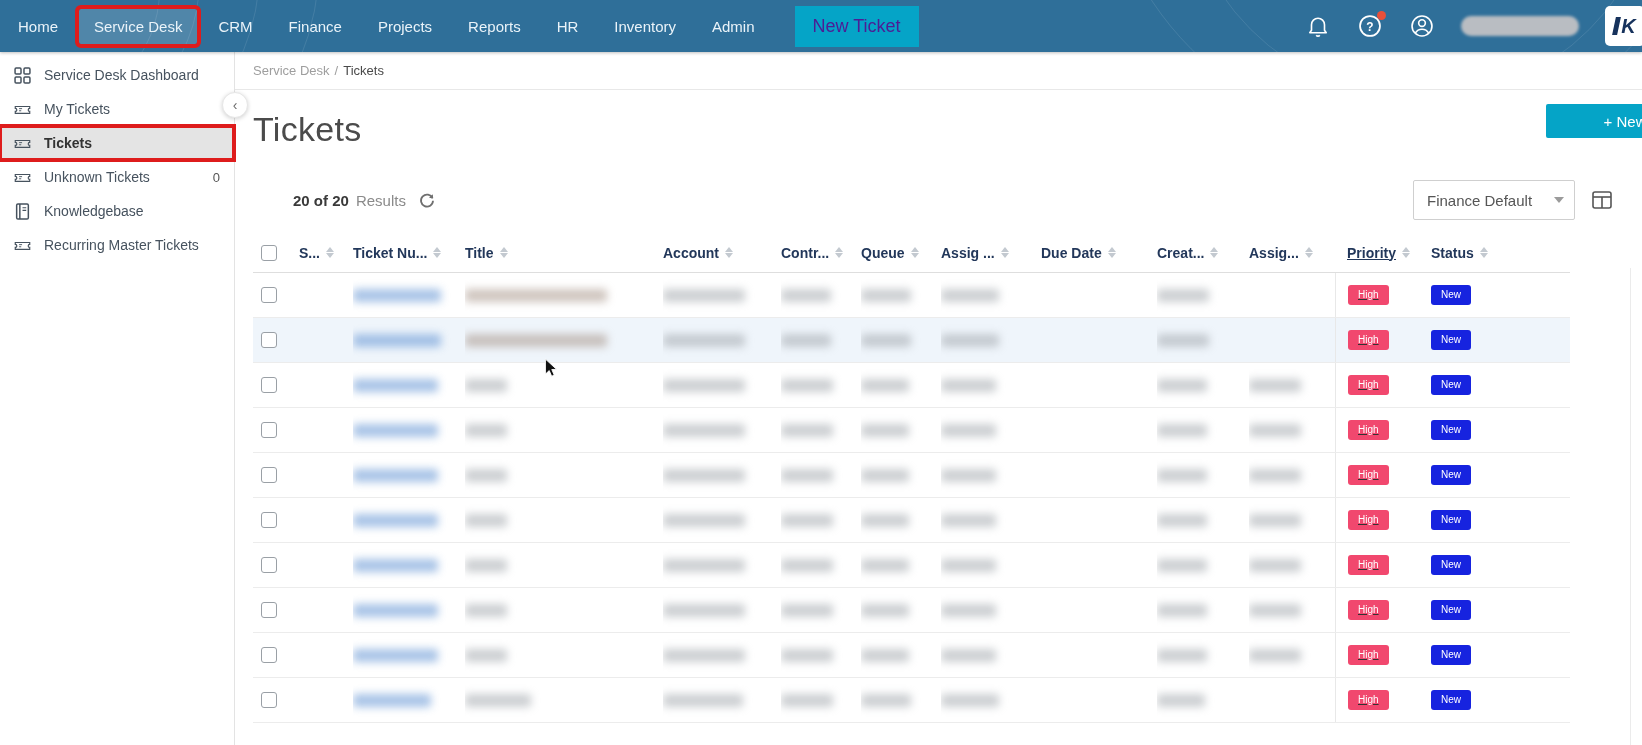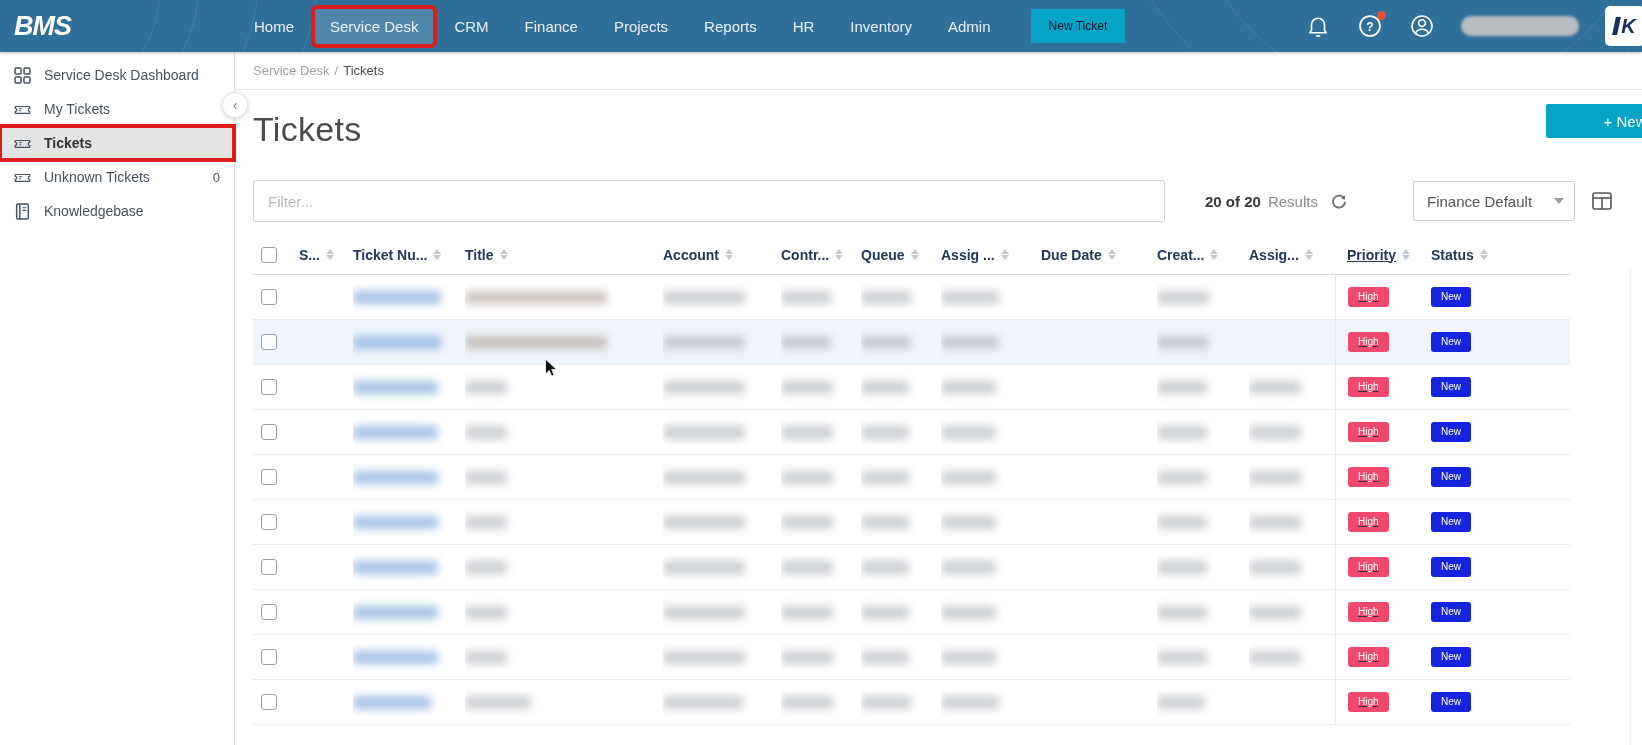--- a/index.html
+++ b/index.html
@@ -11,21 +11,21 @@
 
   
   .navbar{position:absolute;left:0;top:0;width:1642px;height:52px;background:#2f6f99;
     display:flex;align-items:center;z-index:10;overflow:hidden;box-shadow:0 1px 3px rgba(0,0,0,.25);}
   .wave{position:absolute;border:1px solid rgba(255,255,255,.10);border-radius:50%;pointer-events:none;}
   .logo{font-style:italic;font-weight:700;font-size:27px;color:#fff;letter-spacing:-1px;
     padding-left:14px;width:236px;flex:none;position:relative;z-index:2;}
   .nav-items{display:flex;align-items:center;position:relative;z-index:2;}
   .nav-item{color:#eaf3f9;font-size:15px;padding:9px 15px;margin:0 3px;cursor:pointer;white-space:nowrap;border-radius:2px;}
   .nav-item.active{background:rgba(255,255,255,.16);outline:4px solid #de1c1c;outline-offset:0;}
-  .new-ticket-btn{background:#05a4c7;color:#0f172a;font-size:12px;padding:10px 18px;margin-left:22px;
+  .new-ticket-btn{background:#05a4c7;color:#4c1d95;font-size:18px;padding:10px 18px;margin-left:22px;
     border:none;cursor:pointer;white-space:nowrap;position:relative;z-index:2;}
   .nav-right{margin-left:auto;display:flex;align-items:center;gap:26px;padding-right:0;position:relative;z-index:2;}
   .icon-btn{width:26px;height:26px;cursor:pointer;position:relative;flex:none;}
   .icon-btn svg{width:100%;height:100%;}
   .red-dot{position:absolute;top:-2px;right:-3px;width:9px;height:9px;border-radius:50%;background:#e8503a;}
   .user-pill{width:118px;height:20px;border-radius:10px;background:#b9bdc2;filter:blur(1.5px);flex:none;}
   .kaseya-box{width:40px;height:40px;background:#fff;border-radius:5px;flex:none;margin-right:-3px;
     display:flex;align-items:center;justify-content:center;gap:2px;}
   .kaseya-bar{width:5px;height:18px;background:#16325c;transform:skewX(-12deg);}
   .kaseya-k{font-weight:900;font-style:italic;font-size:20px;color:#16325c;line-height:1;}
@@ -113,21 +113,20 @@
 <body>
 
 <div class="navbar">
   <div class="wave" style="width:420px;height:420px;left:-160px;top:-240px;"></div>
   <div class="wave" style="width:520px;height:520px;left:-200px;top:-300px;"></div>
   <div class="wave" style="width:320px;height:320px;left:-120px;top:-180px;"></div>
   <div class="wave" style="width:240px;height:240px;left:-80px;top:-130px;"></div>
   <div class="wave" style="width:480px;height:480px;left:1180px;top:-380px;"></div>
   <div class="wave" style="width:620px;height:620px;left:1100px;top:-480px;"></div>
 
-  <div class="logo">BMS</div>
   <div class="nav-items" id="nav-items">
       <div class="nav-item">Home</div>
       <div class="nav-item active">Service Desk</div>
       <div class="nav-item">CRM</div>
       <div class="nav-item">Finance</div>
       <div class="nav-item">Projects</div>
       <div class="nav-item">Reports</div>
       <div class="nav-item">HR</div>
       <div class="nav-item">Inventory</div>
       <div class="nav-item">Admin</div>
@@ -196,38 +195,44 @@
       <span class="side-count">0</span>
     </div>
     <div class="side-item">
       <svg viewBox="0 0 16 16">
         <rect x="2.5" y="1" width="11" height="14" rx="1.2"></rect>
         <line x1="5.5" y1="1" x2="5.5" y2="15"></line>
         <path d="M8 4.5h3.5M8 7h3.5" stroke-width="1.1"></path>
       </svg>
       <span>Knowledgebase</span>
     </div>
+    <div class="side-item">
+      <svg viewBox="0 0 20 16">
+        <path d="M1.5 4.5h17v2.2a1.8 1.8 0 0 0 0 3.6v2.2h-17V10.3a1.8 1.8 0 0 0 0-3.6z"></path>
+        <path d="M6 7h3.5M6 9.5h2.5" stroke-width="1.1"></path>
+      </svg>
+      <span>Recurring Master Tickets</span>
+    </div>
   </div>
 <div class="collapse-btn">‹</div>
 
 <div class="main">
   <div class="breadcrumb-bar">
     <span class="crumb-parent">Service Desk</span>
     <span class="crumb-sep">/</span>
     <span class="crumb-current">Tickets</span>
   </div>
 
   <div class="content">
     <div class="title-row">
       <span class="page-title">Tickets</span>
       <button class="new-btn">+ New</button>
     </div>
 
     <div class="toolbar">
-      <input class="filter-input" type="text" placeholder="Filter..." style="">
       <div class="results">
         <span class="results-count">20 of 20</span>
         <span class="results-label">Results</span>
         <span class="refresh-btn">
           <svg viewBox="0 0 18 18">
             <path d="M14.5 7.2 A6 6 0 1 0 15 9.8"></path>
             <path d="M14.8 3.2 l0.3 4.2 -4.1 -0.6" fill="#6f6f6f" stroke="none"></path>
           </svg>
         </span>
       </div>

